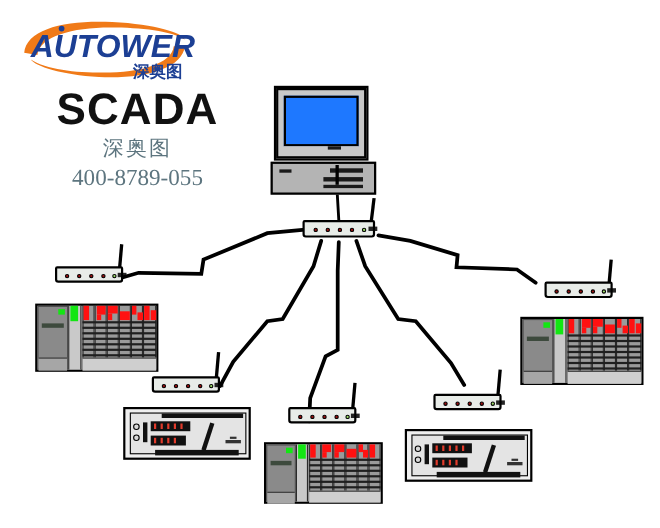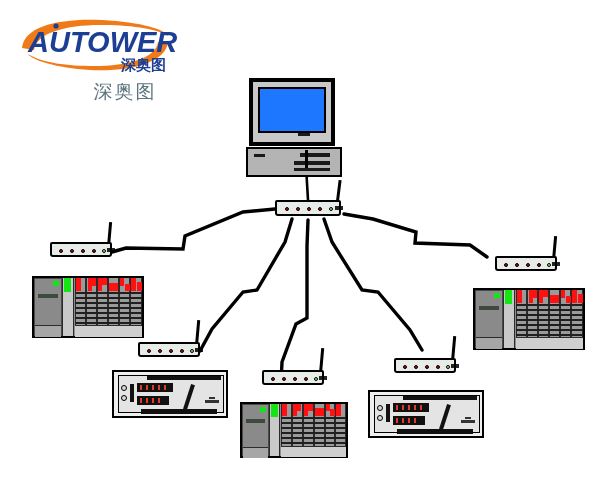--- a/index.html
+++ b/index.html
@@ -76,21 +76,23 @@
                C50 11 20 19 18 36 Z" fill="#f07a18"></path>
       <path d="M152 28 C150 48 116 58 74 56 C40 54 16 46 12 40
                C26 49 52 52 78 52 C112 52 140 44 142 28 Z" fill="#f07a18"></path>
       <text x="12" y="38" font-family="Liberation Sans, sans-serif" font-size="29" font-weight="bold" font-style="italic" fill="#1c3f94">AUTOWER</text>
       <circle cx="40" cy="12" r="2.6" fill="#1c3f94"></circle>
       <text x="105" y="56" font-family="DejaVu Sans, sans-serif" font-size="15" font-weight="bold" fill="#1c3f94">深奥图</text>
     </svg>
   </div>
 
   <div class="abs" id="title-block">
+    <div id="scada-title">SCADA</div>
     <div id="brand-cn">深奥图</div>
+    <div id="phone">400-8789-055</div>
   </div>
 
   <svg class="abs" id="links">
     <g stroke="#000" fill="none" stroke-linecap="round">
 
       <path stroke-width="2.6" d="M306 166 L308 200"></path>
 
       <path stroke-width="3.4" d="M275 209 L243 212 L185 236 L183 249 L126 248 L112 252"></path>
 
       <path stroke-width="3.4" d="M344 214 L373 219 L416 232 L415 243 L470 245 L487 257"></path>

